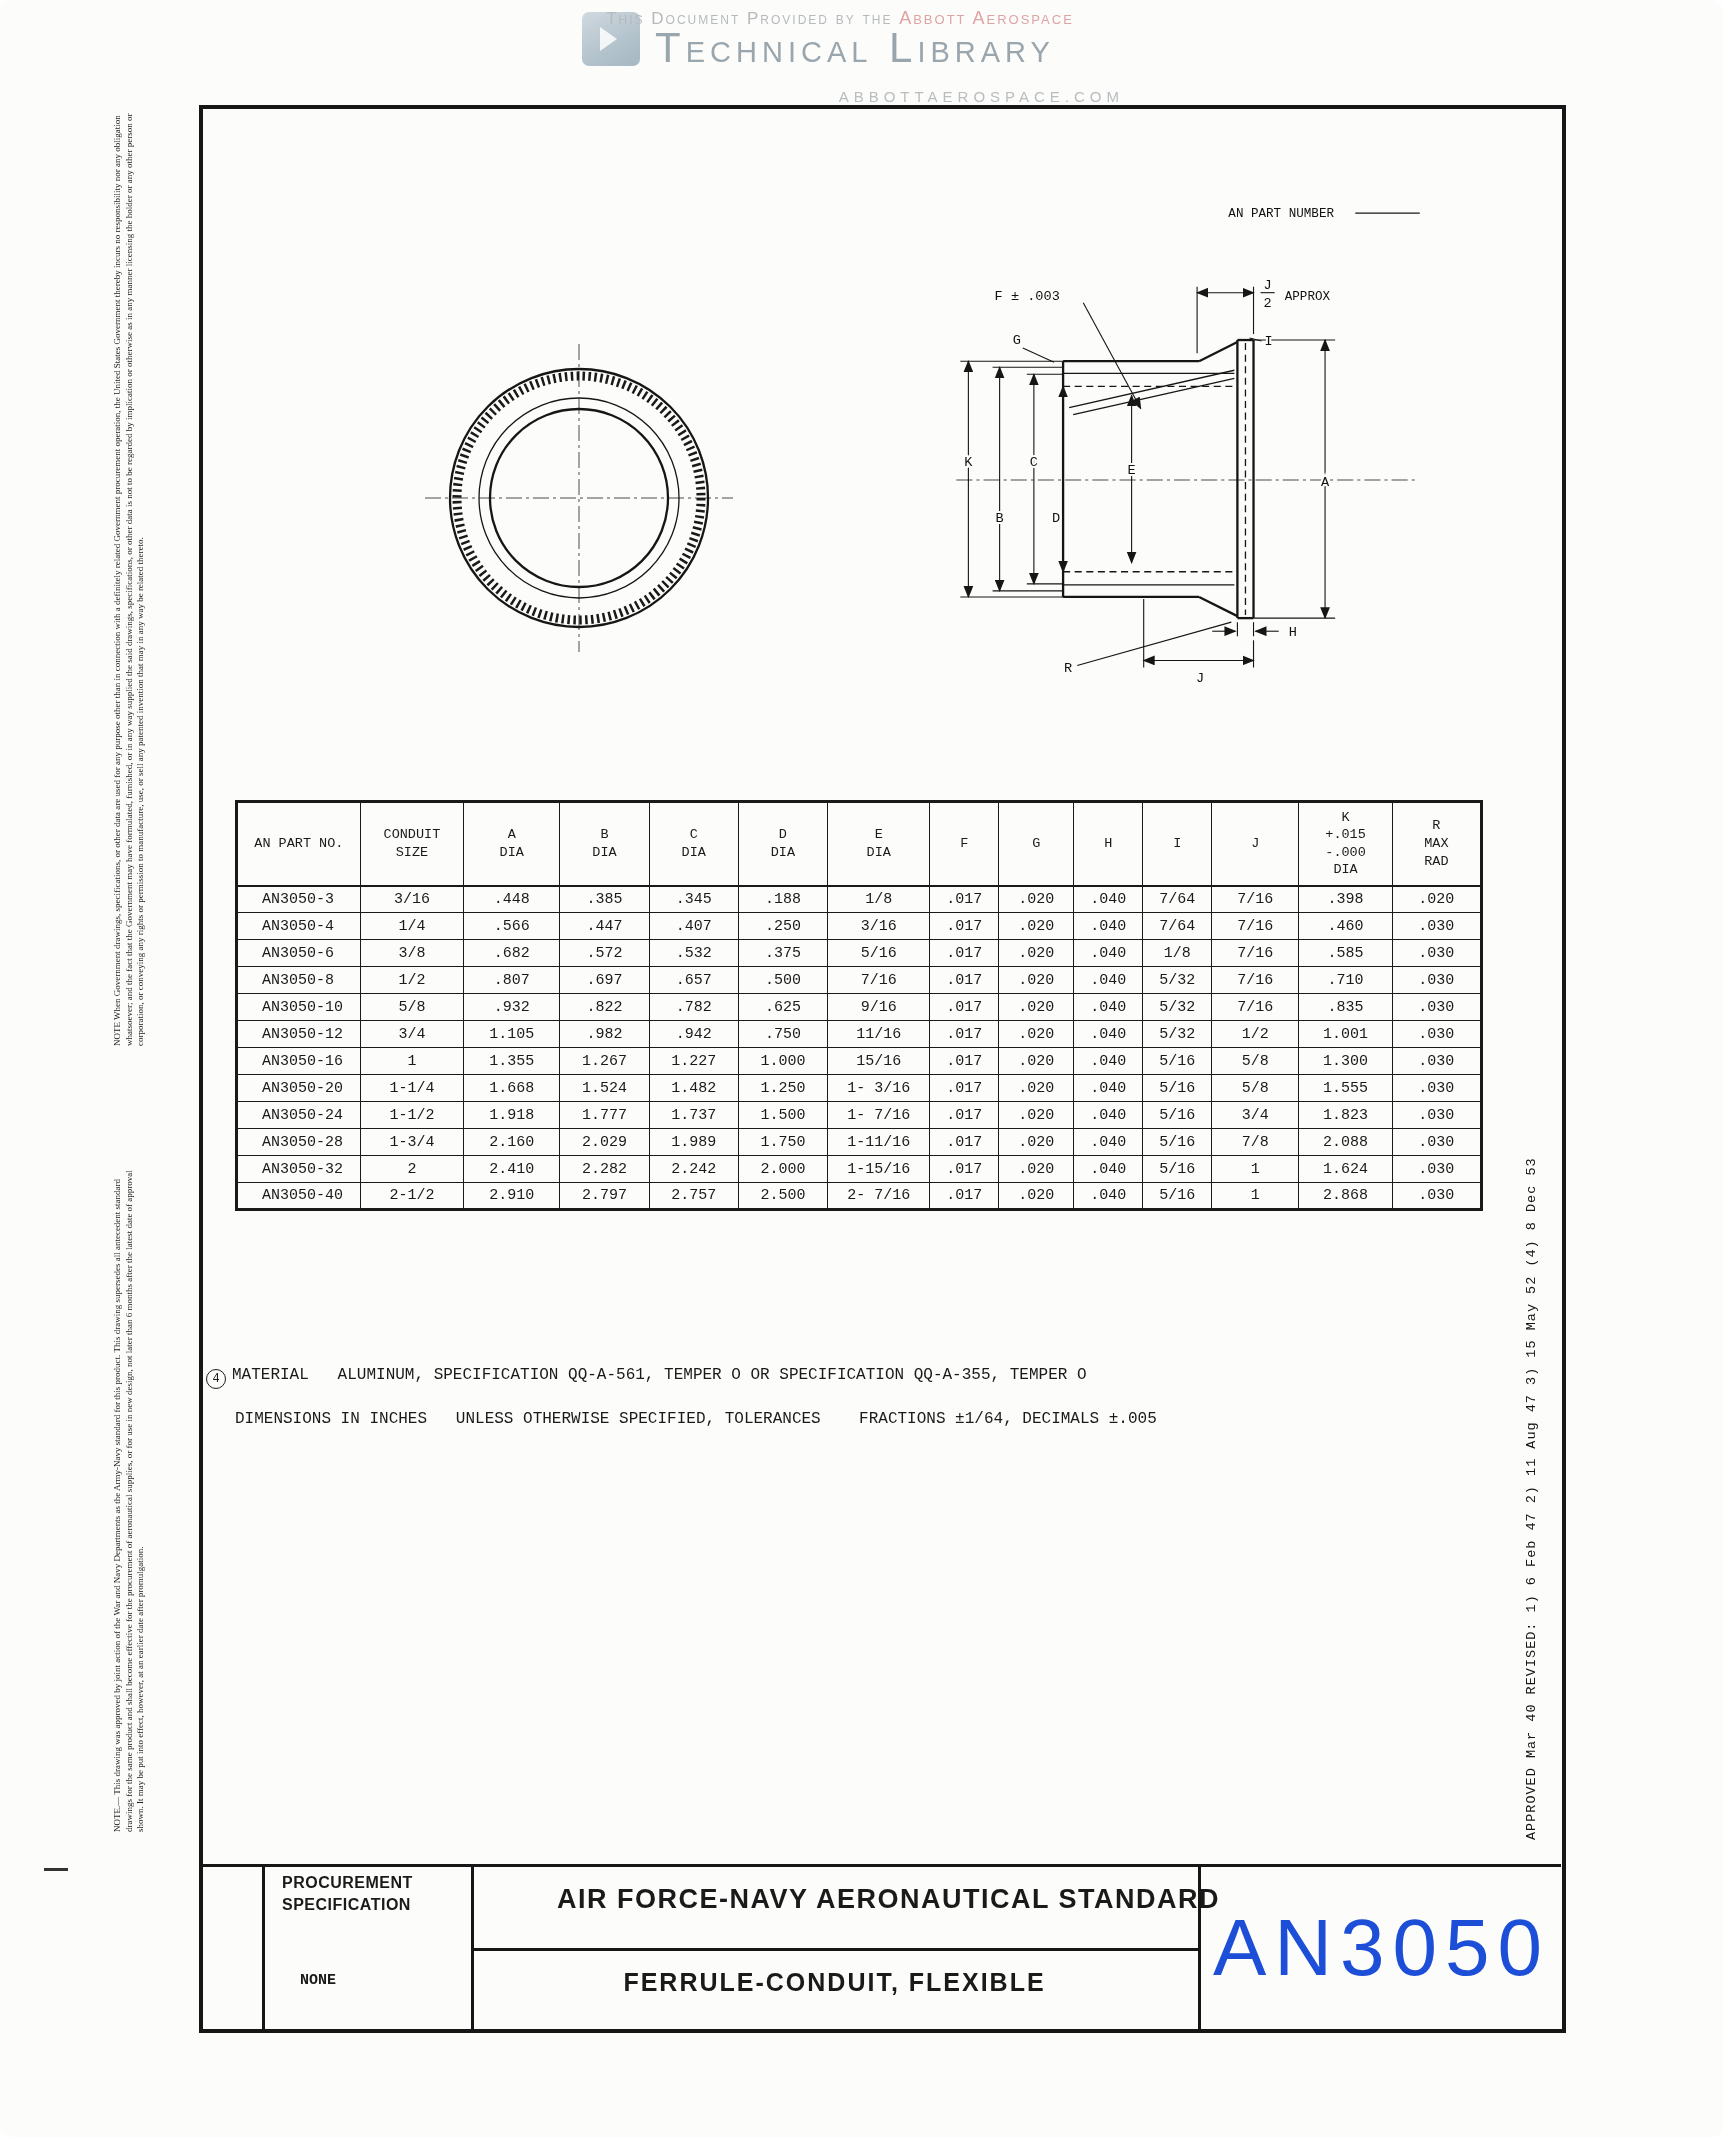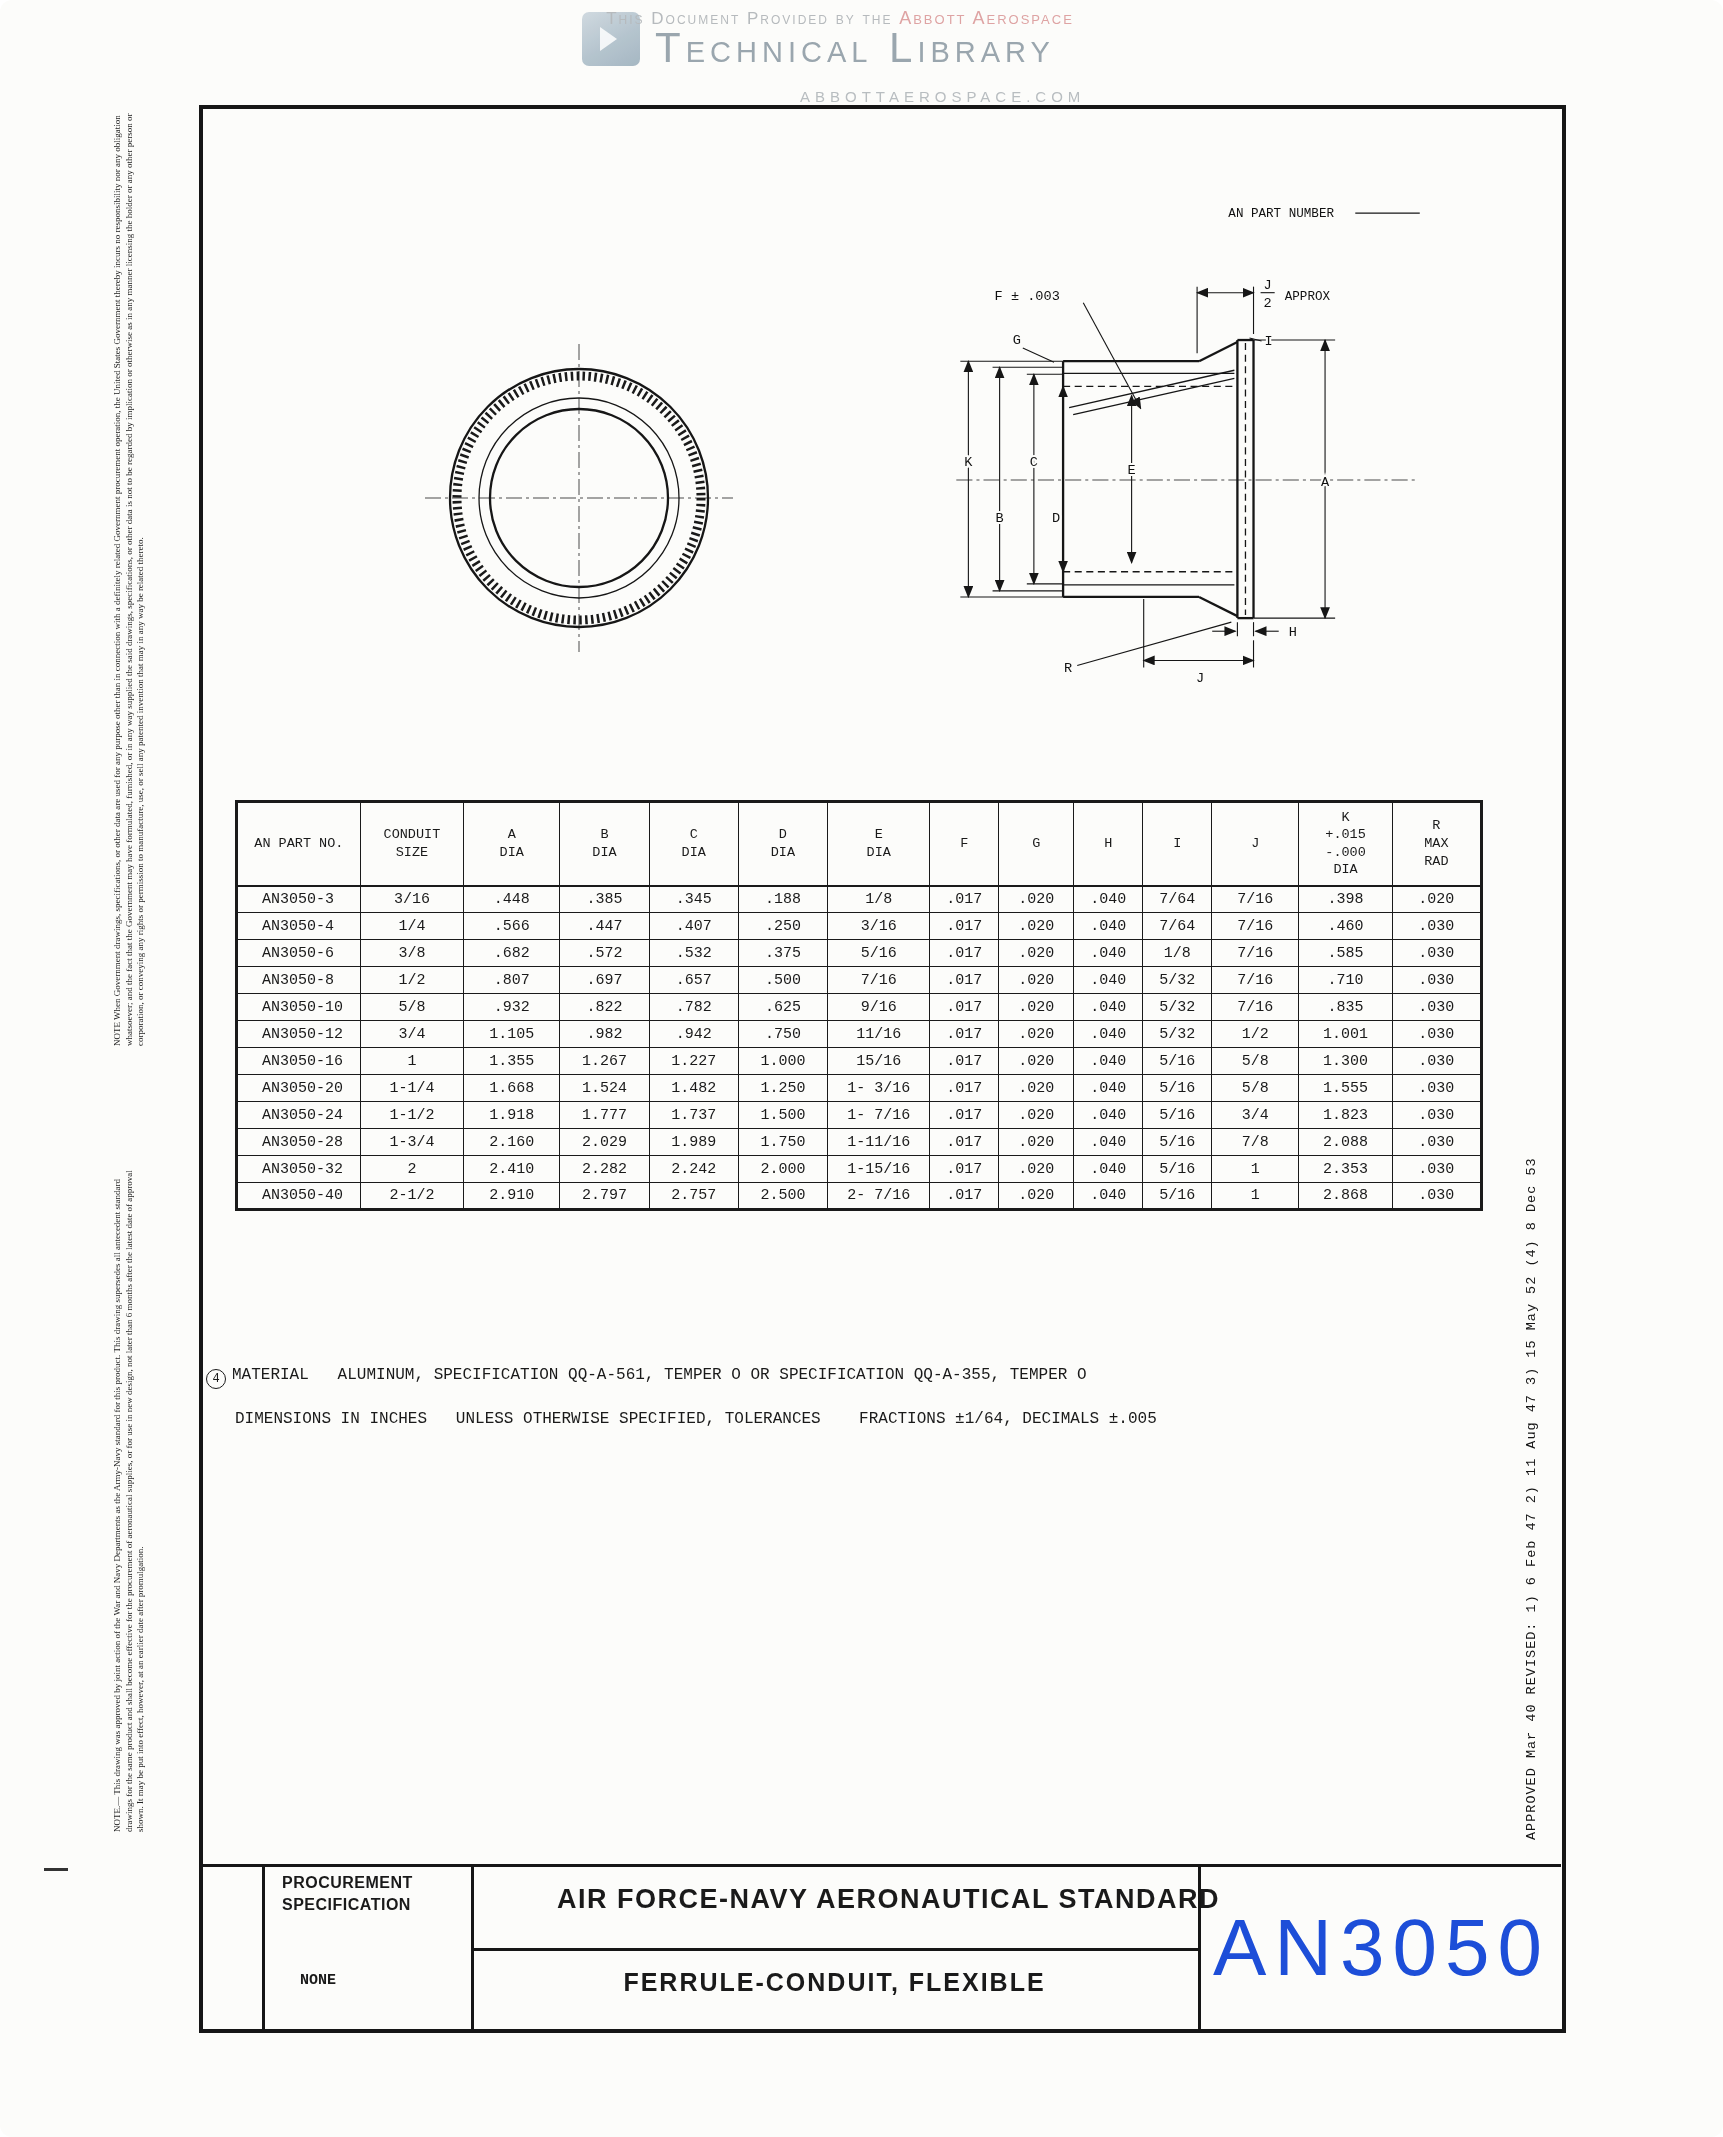--- a/index.html
+++ b/index.html
@@ -27,21 +27,21 @@
     font-family:"Liberation Sans",sans-serif; font-variant:small-caps;
     font-size:17px; letter-spacing:2px; color:#b6babd; white-space:nowrap;
   }
   .wm-brand{ color:#dea3a3; font-size:18px; }
   .wm-line2{
     position:absolute; left:530px; top:24px; width:650px; text-align:center;
     font-family:"Liberation Sans",sans-serif; font-variant:small-caps;
     font-size:42px; letter-spacing:5px; color:#9aa6ae; white-space:nowrap;
   }
   .wm-line3{
-    position:absolute; left:800px; top:88px; width:324px; text-align:left;
+    position:absolute; left:800px; top:88px; width:324px; text-align:right;
     font-family:"Liberation Sans",sans-serif;
     font-size:15px; letter-spacing:5px; color:#b8bdc0; white-space:nowrap;
   }
 
   
   .frame{
     position:absolute; left:199px; top:105px; width:1367px; height:1928px;
     border:4px solid #161616;
   }
   .fold-mark{ position:absolute; left:44px; top:1868px; width:24px; height:3px; background:#333; }
@@ -459,21 +459,21 @@
           <td>2.410</td>
           <td>2.282</td>
           <td>2.242</td>
           <td>2.000</td>
           <td>1-15/16</td>
           <td>.017</td>
           <td>.020</td>
           <td>.040</td>
           <td>5/16</td>
           <td>1</td>
-          <td>2.353</td>
+          <td>1.624</td>
           <td>.030</td>
         </tr>
         <tr>
           <td>AN3050-40</td>
           <td>2-1/2</td>
           <td>2.910</td>
           <td>2.797</td>
           <td>2.757</td>
           <td>2.500</td>
           <td>2- 7/16</td>

